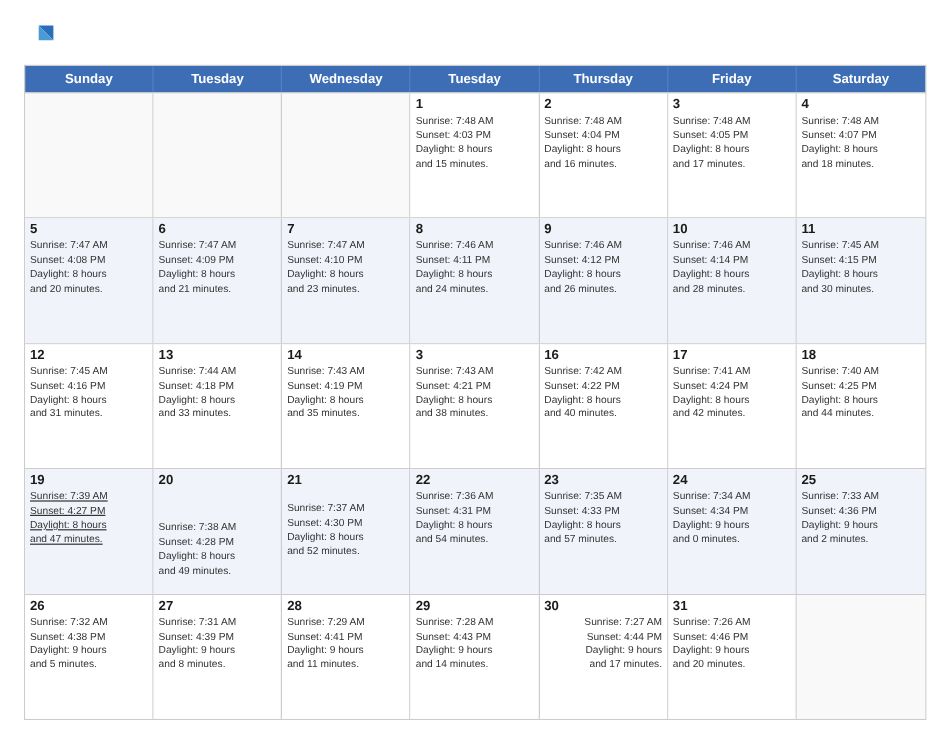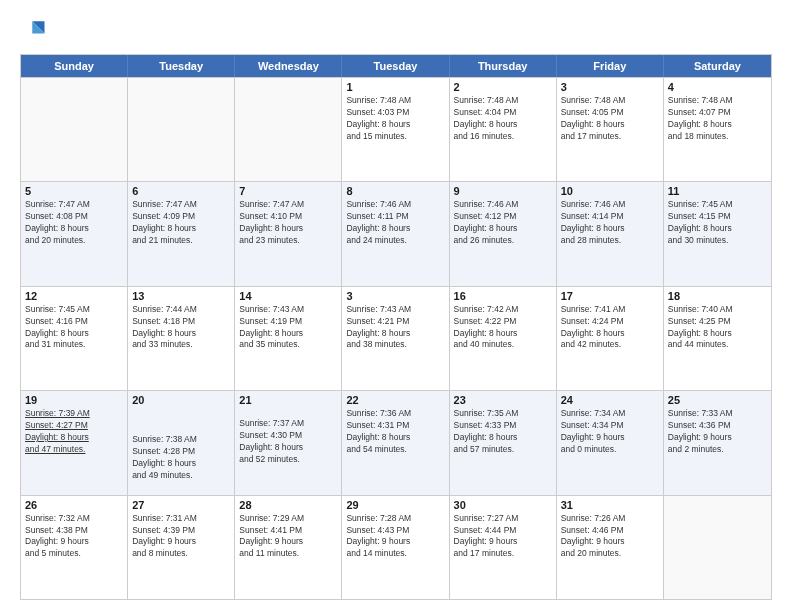--- a/index.html
+++ b/index.html
@@ -354,21 +354,21 @@
           </div>
           <div class="cal-cell">
             <span class="day-num">29</span>
             <div class="day-info" style="white-space: pre-line;">Sunrise: 7:28 AM
 Sunset: 4:43 PM
 Daylight: 9 hours
 and 14 minutes.</div>
           </div>
           <div class="cal-cell">
             <span class="day-num">30</span>
-            <div class="day-info" style="white-space: pre-line;">Sunrise: 7:27 AM
+            <div class="day-info" style="white-space: pre-line; text-align: right;">Sunrise: 7:27 AM
 Sunset: 4:44 PM
 Daylight: 9 hours
 and 17 minutes.</div>
           </div>
           <div class="cal-cell">
             <span class="day-num">31</span>
             <div class="day-info" style="white-space: pre-line;">Sunrise: 7:26 AM
 Sunset: 4:46 PM
 Daylight: 9 hours
 and 20 minutes.</div>

